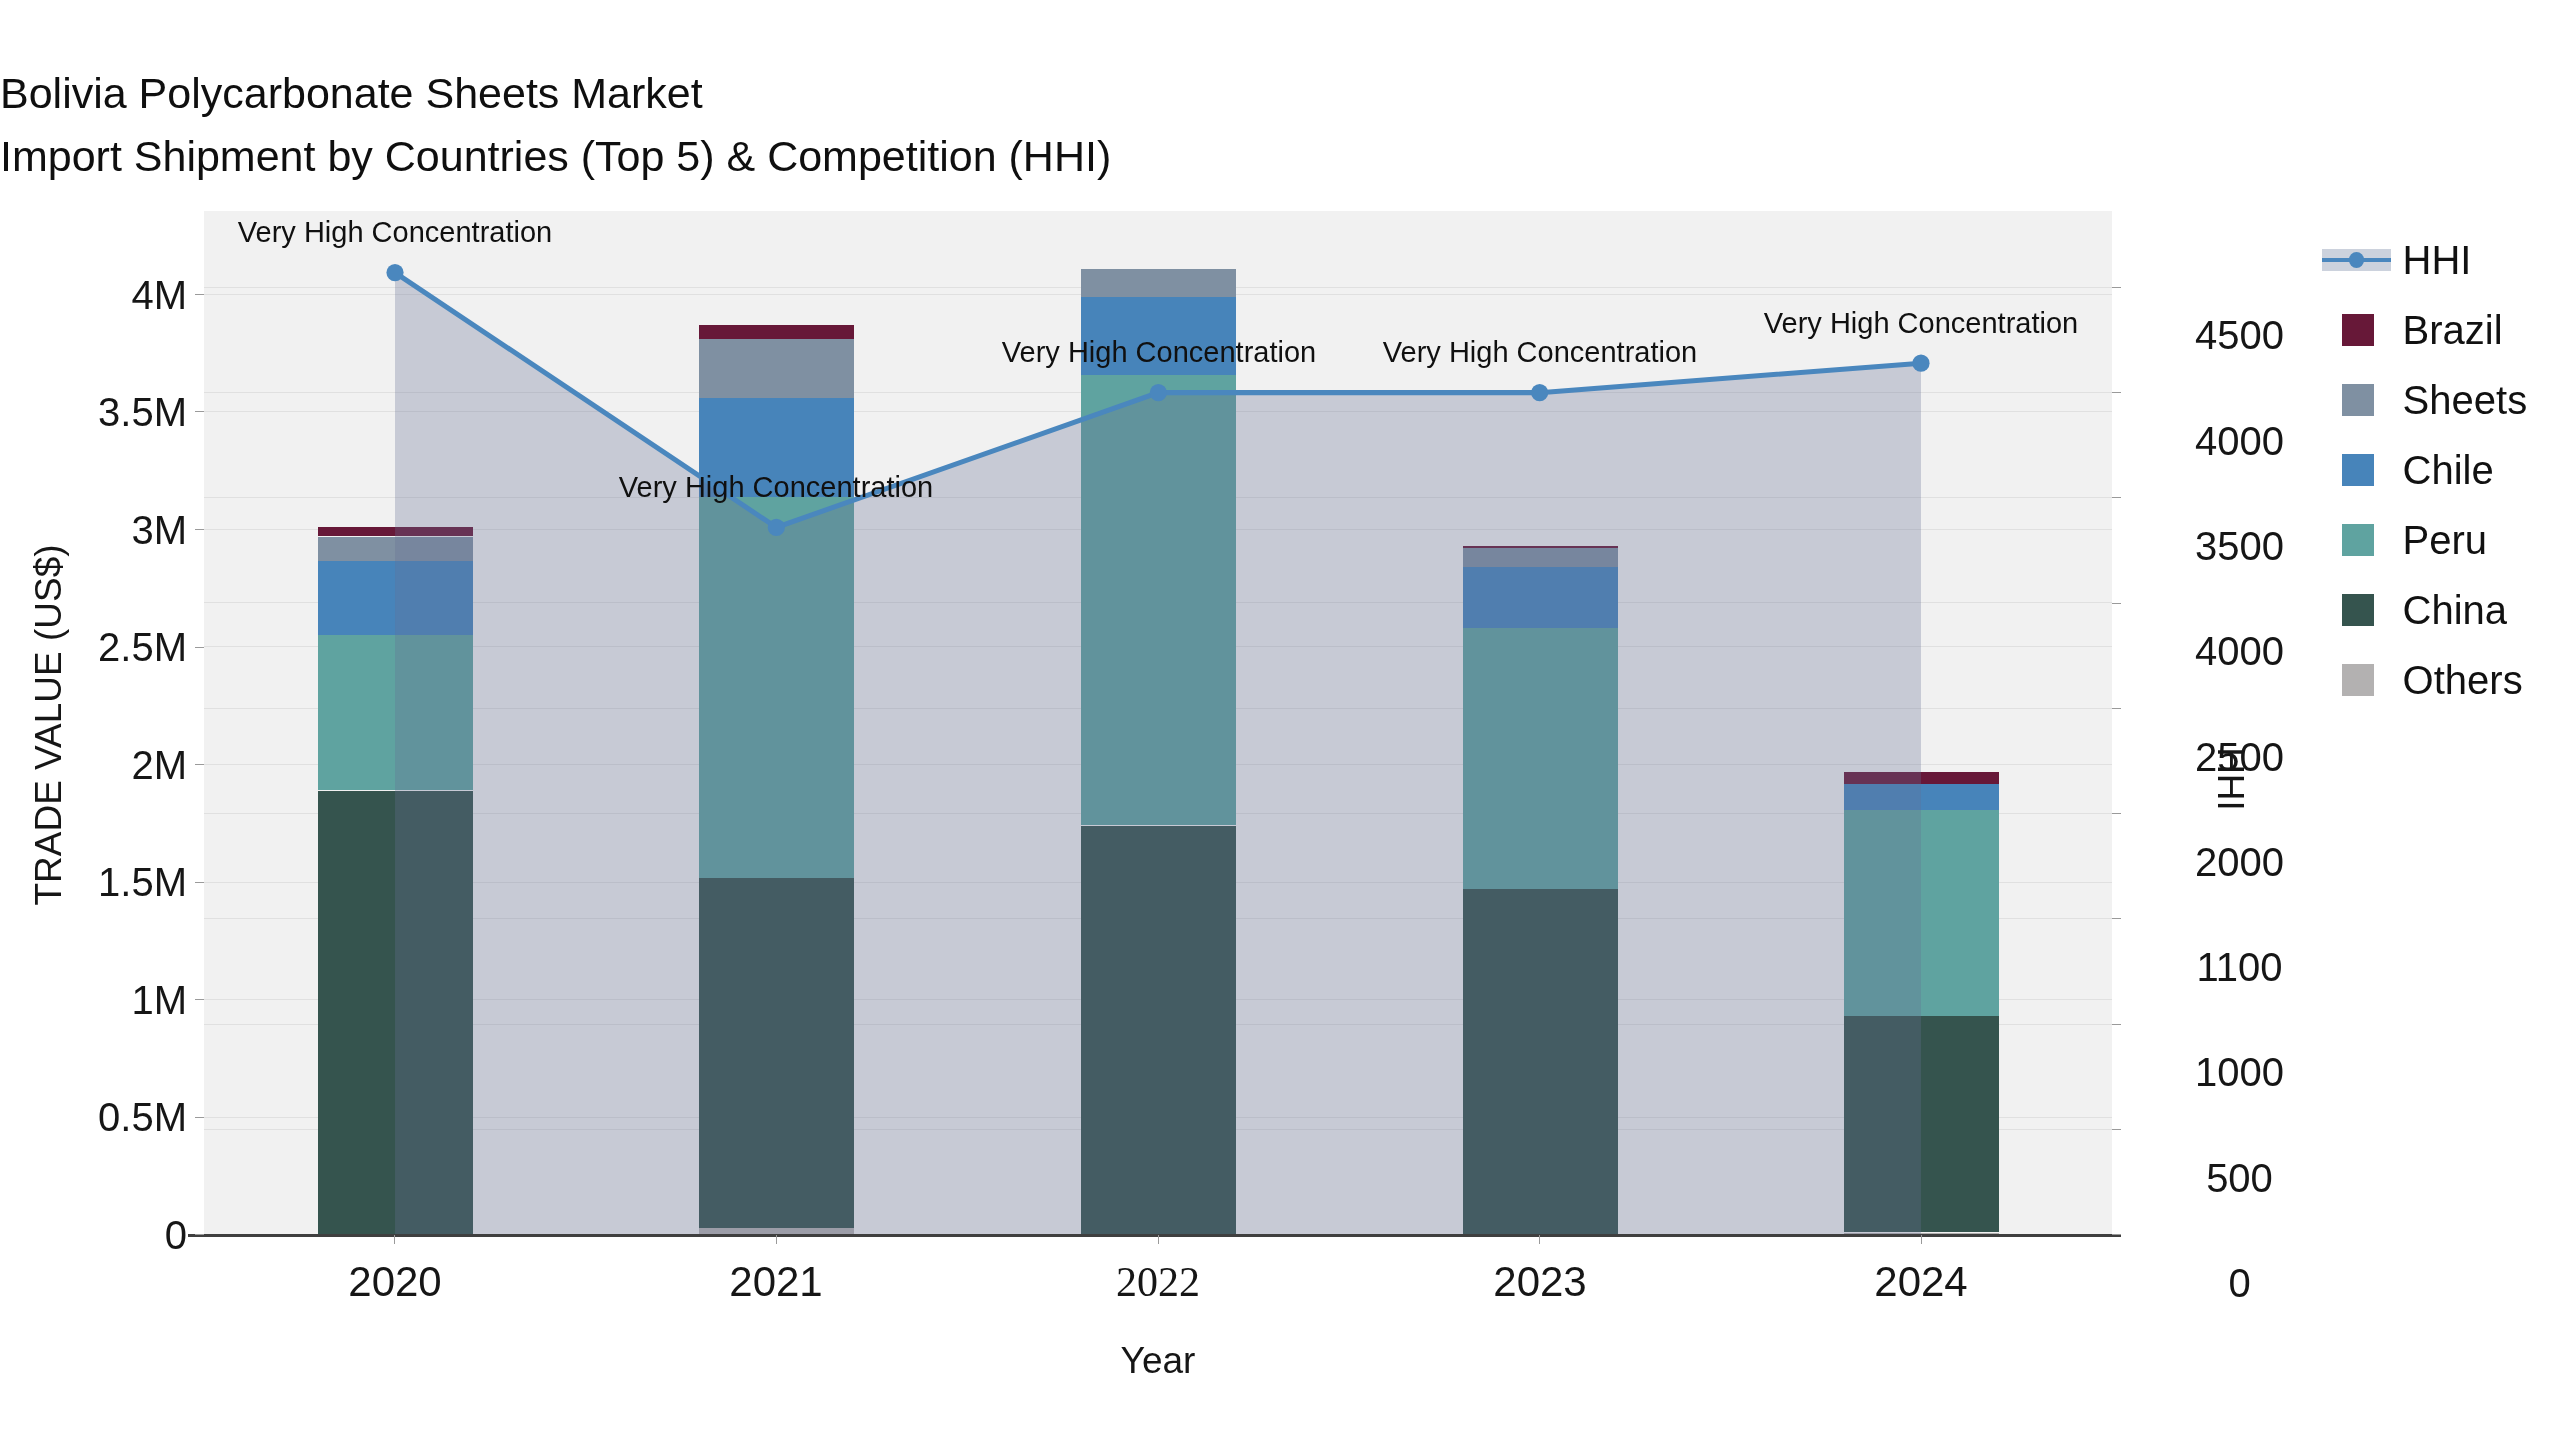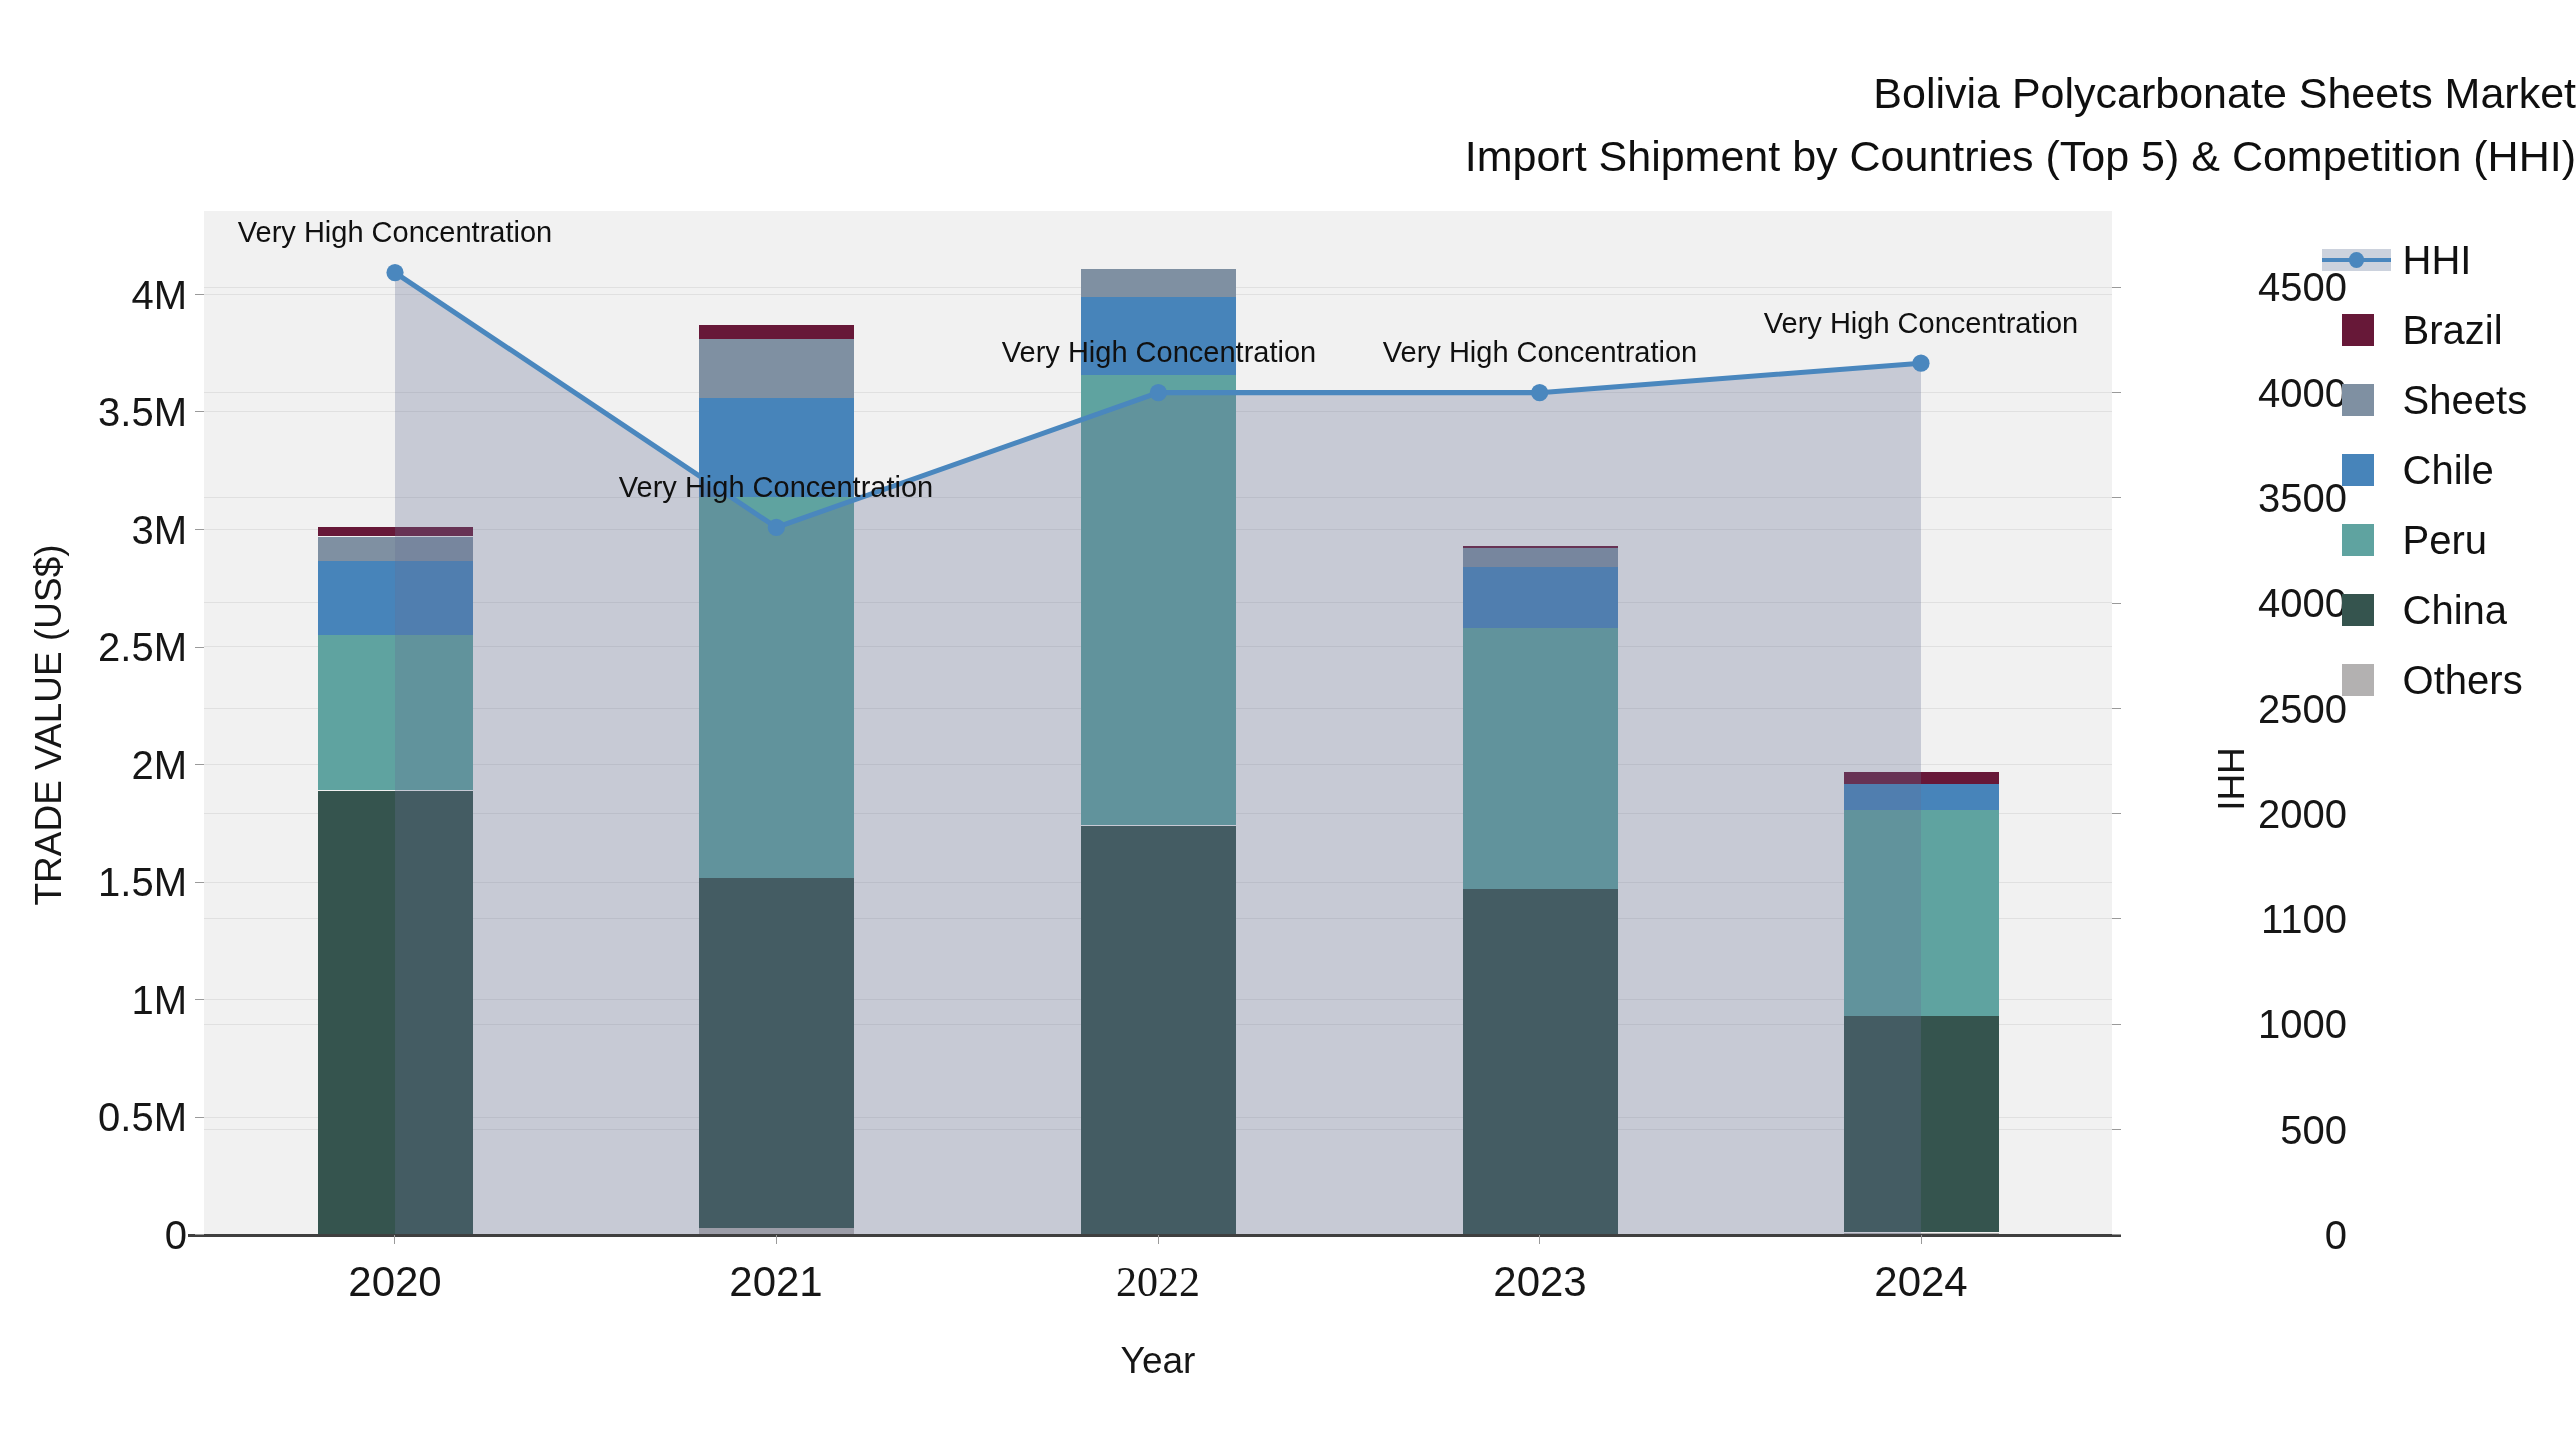--- a/index.html
+++ b/index.html
@@ -1,25 +1,25 @@
 <!DOCTYPE html>
 <html style="font-size:11.4px"><head>
 <meta charset="utf-8">
 <style>
   html,body{margin:0;padding:0;background:#ffffff;overflow:hidden;}
   body{width:2576px;height:1449px;position:relative;font-family:"Liberation Sans","DejaVu Sans",sans-serif;color:#111;}
-  .title-wrap{position:absolute;top:62px;left:0;width:2576px;text-align:right;line-height:63px;}
+  .title-wrap{position:absolute;top:62px;left:0;width:2576px;text-align:left;line-height:63px;}
   .title-line{font-size:43px;color:#0f0f0f;}
   #plot{position:absolute;left:204px;top:211px;width:1908px;height:1024px;background:#f1f1f1;}
   .gridline{position:absolute;left:0;width:100%;height:1.4px;background:#e0e0e0;}
   .bar-seg{position:absolute;}
   #overlay-svg{position:absolute;left:0;top:0;pointer-events:none;}
   .annotation{position:absolute;transform:translate(-50%,0);font-size:29px;color:#101010;white-space:nowrap;}
   .ytick-left{position:absolute;right:2389px;width:215px;text-align:right;font-size:40px;color:#161616;transform:translate(0,-50%);}
-  .ytick-right{position:absolute;left:2132px;width:215px;text-align:right;font-size:40px;color:#161616;transform:translate(0,-50%);}
+  .ytick-right{position:absolute;left:2132px;width:215px;text-align:center;font-size:40px;color:#161616;transform:translate(0,-50%);margin-top:48px;}
   .xtick{position:absolute;top:1258px;width:215px;text-align:center;font-size:42px;color:#161616;transform:translate(-50%,0);}
   .tickmark{position:absolute;background:#9a9a9a;}
   #axis-bottom{position:absolute;left:188px;top:1234px;width:1933px;height:2.9px;background:#3f3f3f;}
   #ylabel-left{position:absolute;left:-152px;top:704px;width:401px;text-align:center;font-size:37px;color:#161616;transform:rotate(-90deg);}
   #ylabel-right{position:absolute;left:2087px;top:758px;width:286px;text-align:center;font-size:37px;color:#161616;transform:rotate(90deg);}
   #xlabel{position:absolute;left:1158px;top:1340px;transform:translate(-50%,0);font-size:37px;color:#161616;}
   #legend{position:absolute;left:2322px;top:225px;width:250px;}
   .legend-item{height:70px;display:flex;align-items:center;cursor:pointer;}
   .legend-glyph{width:72px;display:flex;align-items:center;justify-content:center;position:relative;flex:0 0 72px;height:70px;}
   .legend-swatch{width:31.5px;height:31.5px;}

